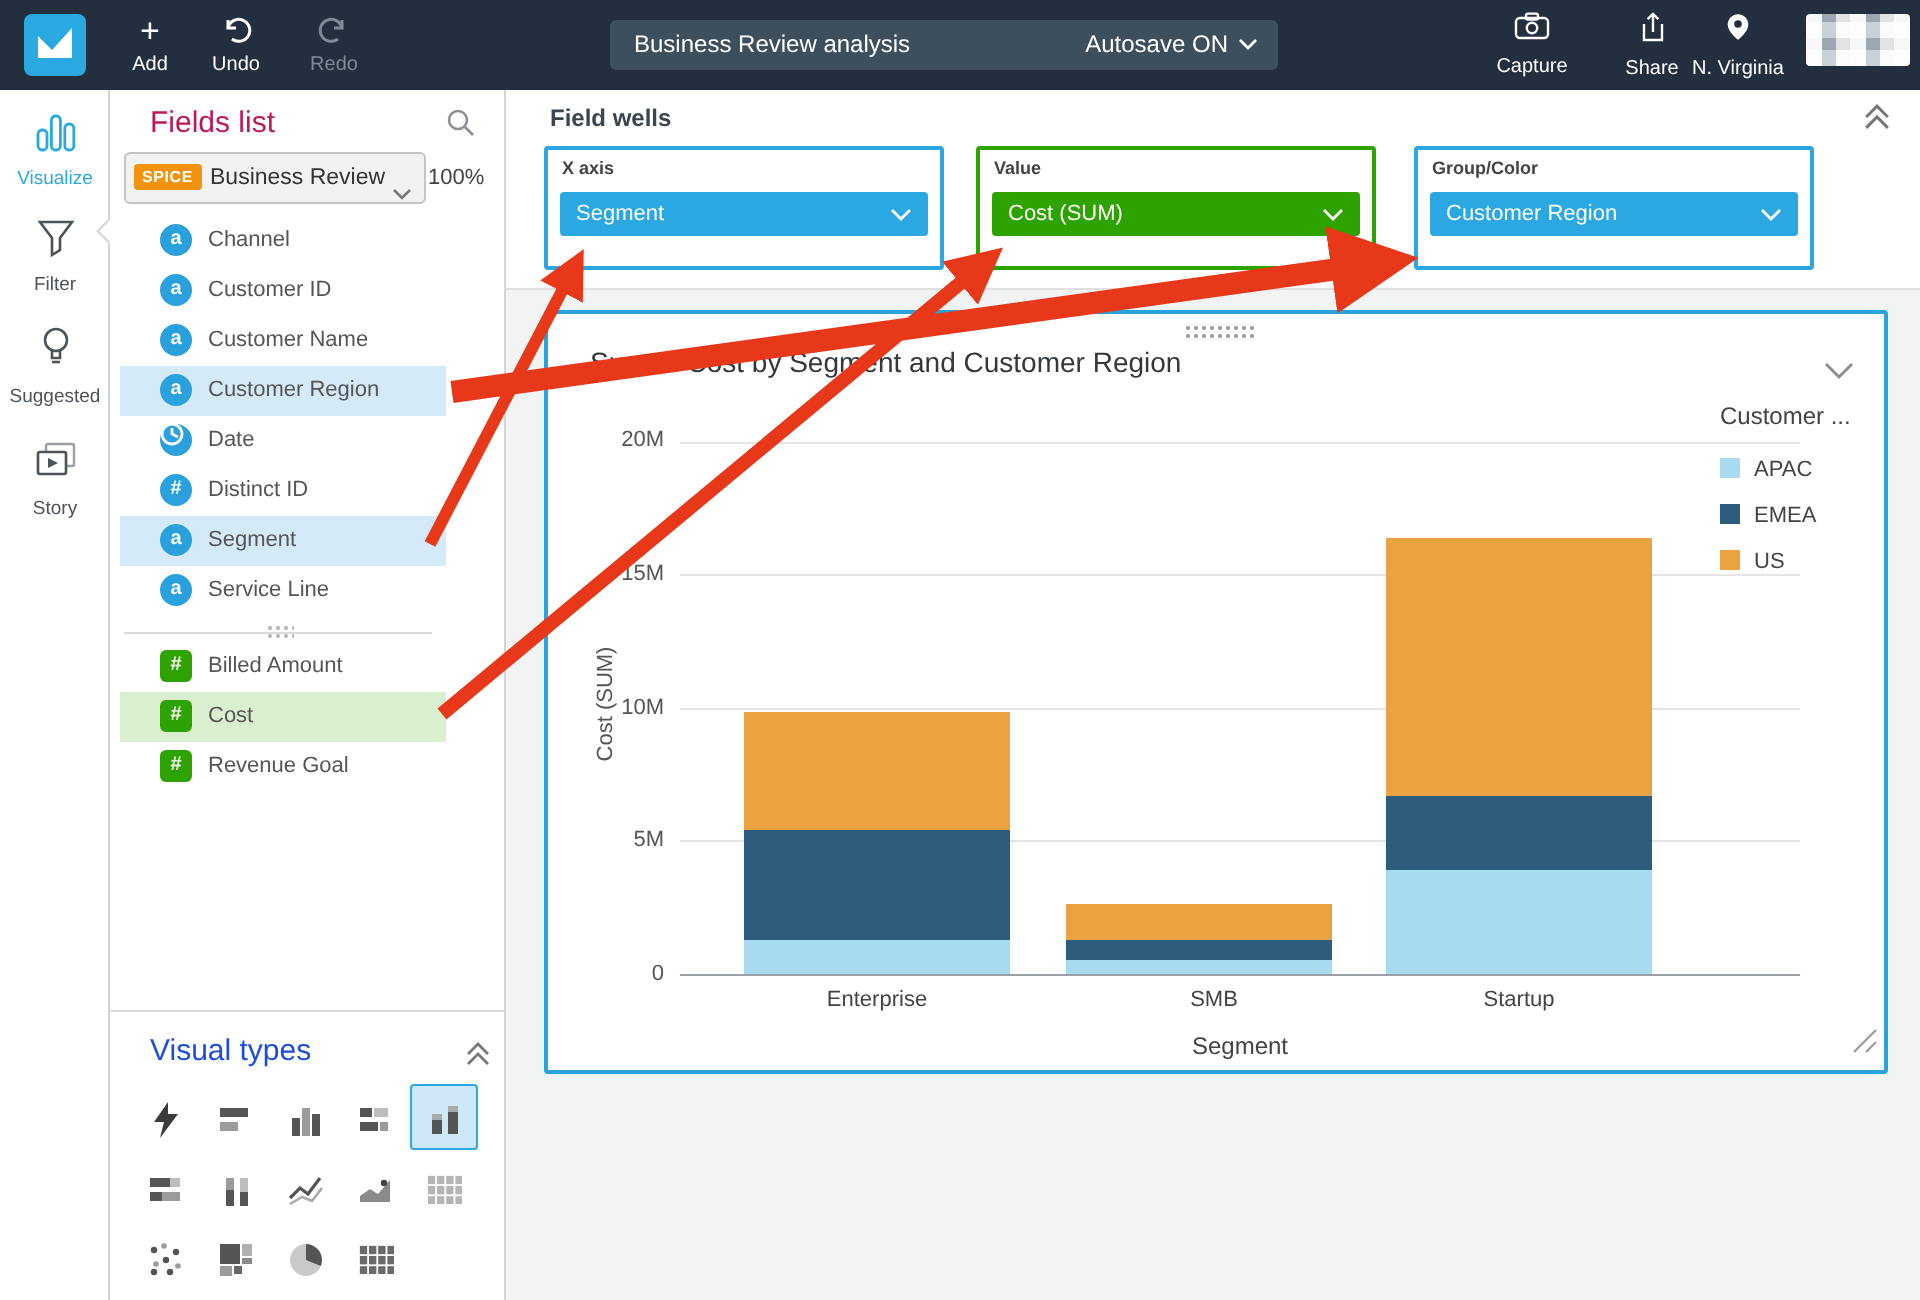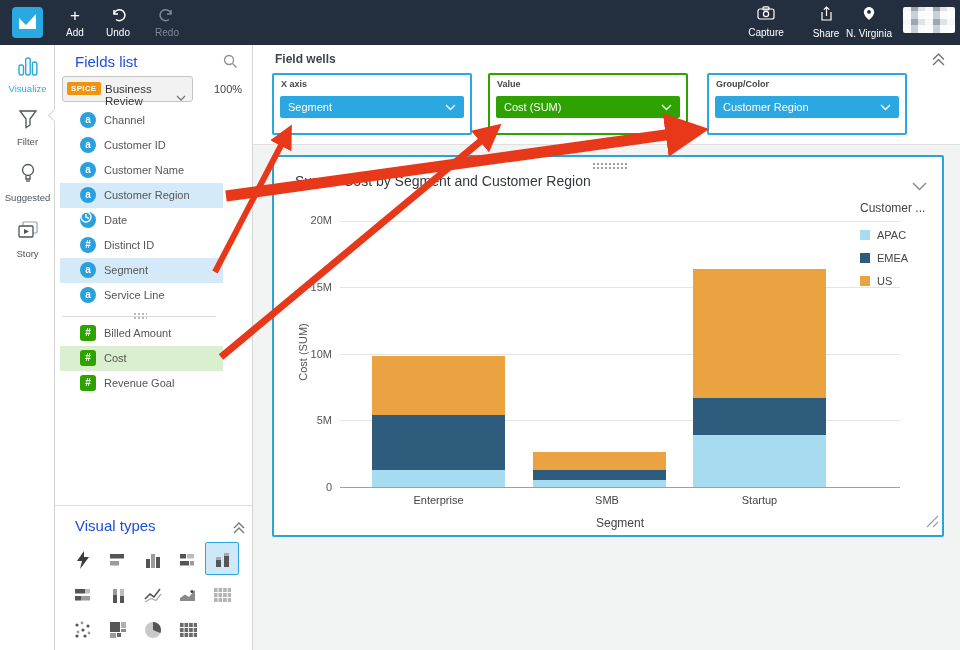--- a/index.html
+++ b/index.html
@@ -28,23 +28,23 @@
 
   
   .rail { position:absolute; left:0; top:45px; width:55px; height:605px; background:#fff; border-right:1px solid #d5d5d5; }
   .rail-item { position:absolute; left:0; width:55px; text-align:center; cursor:pointer; color:#4c5359; }
   .rail-item .lb { display:block; font-size:9.5px; margin-top:3px; }
   .rail-item.active { color:#2ba7e1; }
   .notch { position:absolute; left:50px; top:66px; width:9px; height:9px; background:#fff; border-left:1px solid #d5d5d5; border-bottom:1px solid #d5d5d5; transform:rotate(45deg); }
 
   
   .fields-panel { position:absolute; left:55px; top:45px; width:198px; height:605px; background:#fff; border-right:1px solid #d5d5d5; }
-  .fp-title { position:absolute; left:20px; top:8px; font-size:15px; color:#1d4ed8; }
+  .fp-title { position:absolute; left:20px; top:8px; font-size:15px; color:#be185d; }
   .fp-search { position:absolute; left:168px; top:9px; cursor:pointer; }
-  .ds-select { position:absolute; left:7px; top:31px; width:131px; height:26px; background:#f2f2f2; border:1px solid #c5c5c5; border-radius:3px; cursor:pointer; }
+  .ds-select { position:absolute; left:7px; top:31px; width:151px; height:26px; background:#f2f2f2; border:1px solid #c5c5c5; border-radius:3px; cursor:pointer; }
   .spice { position:absolute; left:4px; top:5px; background:#f2930d; color:#fff; font-size:8px; font-weight:bold; padding:2px 4px; border-radius:2px; letter-spacing:.3px; }
   .ds-name { position:absolute; left:42px; top:6px; font-size:11.5px; color:#333; }
   .ds-chev { position:absolute; right:6px; top:10px; }
   .ds-pct { position:absolute; left:159px; top:38px; font-size:11px; color:#444; }
 
   .frow { position:absolute; left:5px; width:163px; height:25px; cursor:pointer; }
   .frow .fic { position:absolute; left:20px; top:4px; }
   .frow .flb { position:absolute; left:44px; top:6px; font-size:11px; color:#555; }
   .frow.hl-blue { background:#d5eaf8; }
   .frow.hl-green { background:#d9efd0; }
@@ -119,20 +119,28 @@
     <div class="tb-btn disabled" style="left:143px">
       <span class="ic">
         <svg width="16" height="16" viewBox="0 0 16 16">
             <path d="M12 3 L12 7 L8 7" stroke="#7e8b97" stroke-width="1.5" fill="none"></path>
             <path d="M12 7 A5.5 5.5 0 1 0 10 12.5" stroke="#7e8b97" stroke-width="1.5" fill="none"></path>
           </svg>
       </span>
       <span class="lb">Redo</span>
     </div>
 
+    <div class="title-pill">
+      <span class="t">Business Review analysis</span>
+      <span class="autosave">
+        <span>Autosave ON</span><svg width="10" height="6" viewBox="0 0 10 6">
+            <path d="M1 1 L5 5 L9 1" stroke="#fff" stroke-width="1.4" fill="none"></path>
+          </svg>
+      </span>
+    </div>
 
     <div class="tb-right" style="left:737px">
       <span>
         <svg width="18" height="14" viewBox="0 0 18 14">
             <rect x="1" y="3" width="16" height="10" rx="2" stroke="#fff" fill="none" stroke-width="1.2"></rect>
             <rect x="6" y="0.8" width="6" height="3" rx="1" stroke="#fff" fill="none" stroke-width="1.2"></rect>
             <circle cx="9" cy="8" r="2.6" stroke="#fff" fill="none" stroke-width="1.2"></circle>
           </svg>
       </span>
       <span class="lb">Capture</span>

